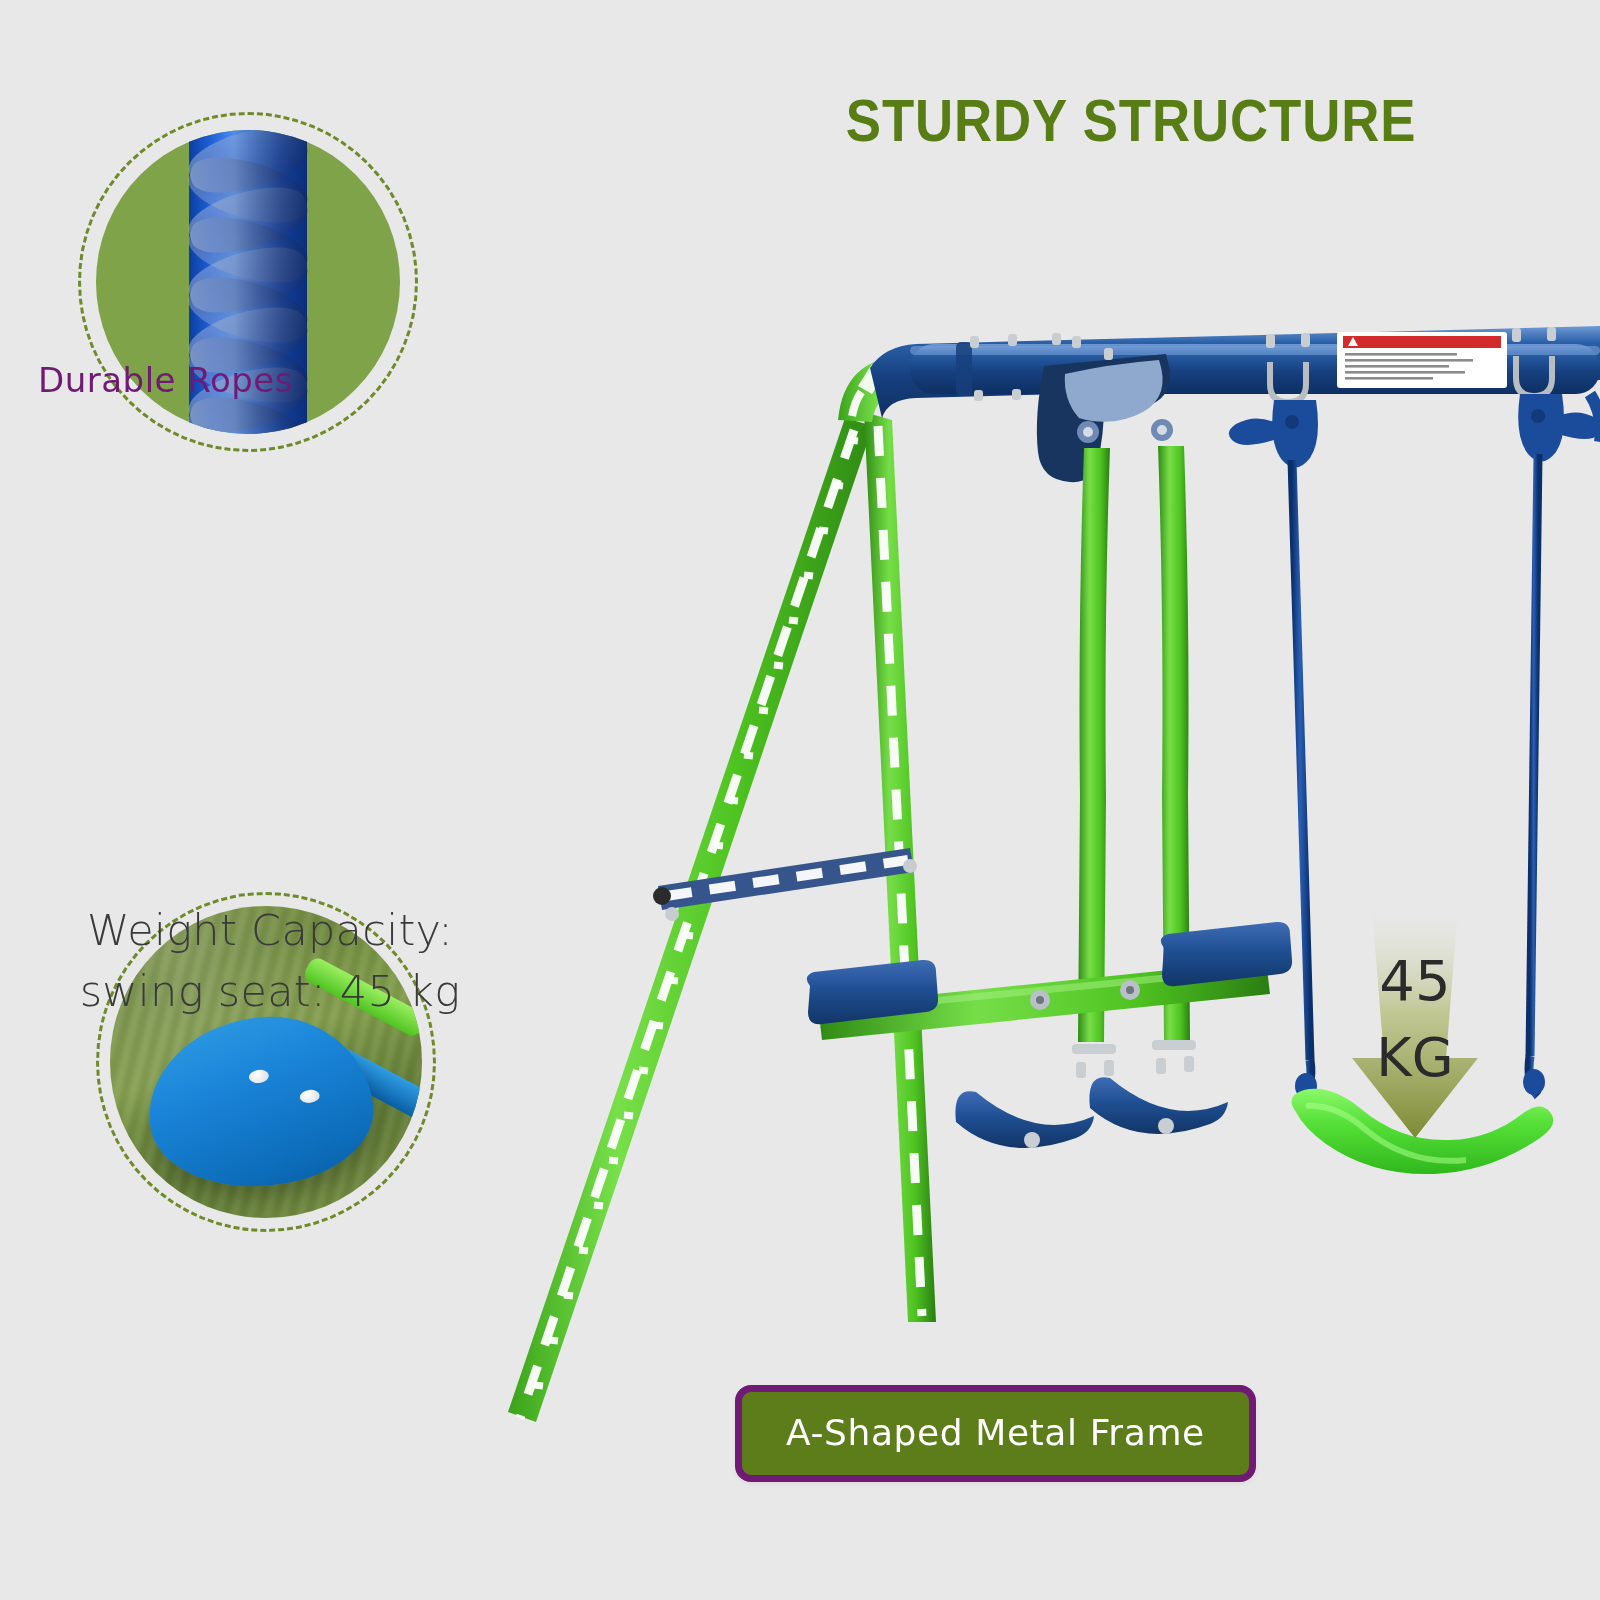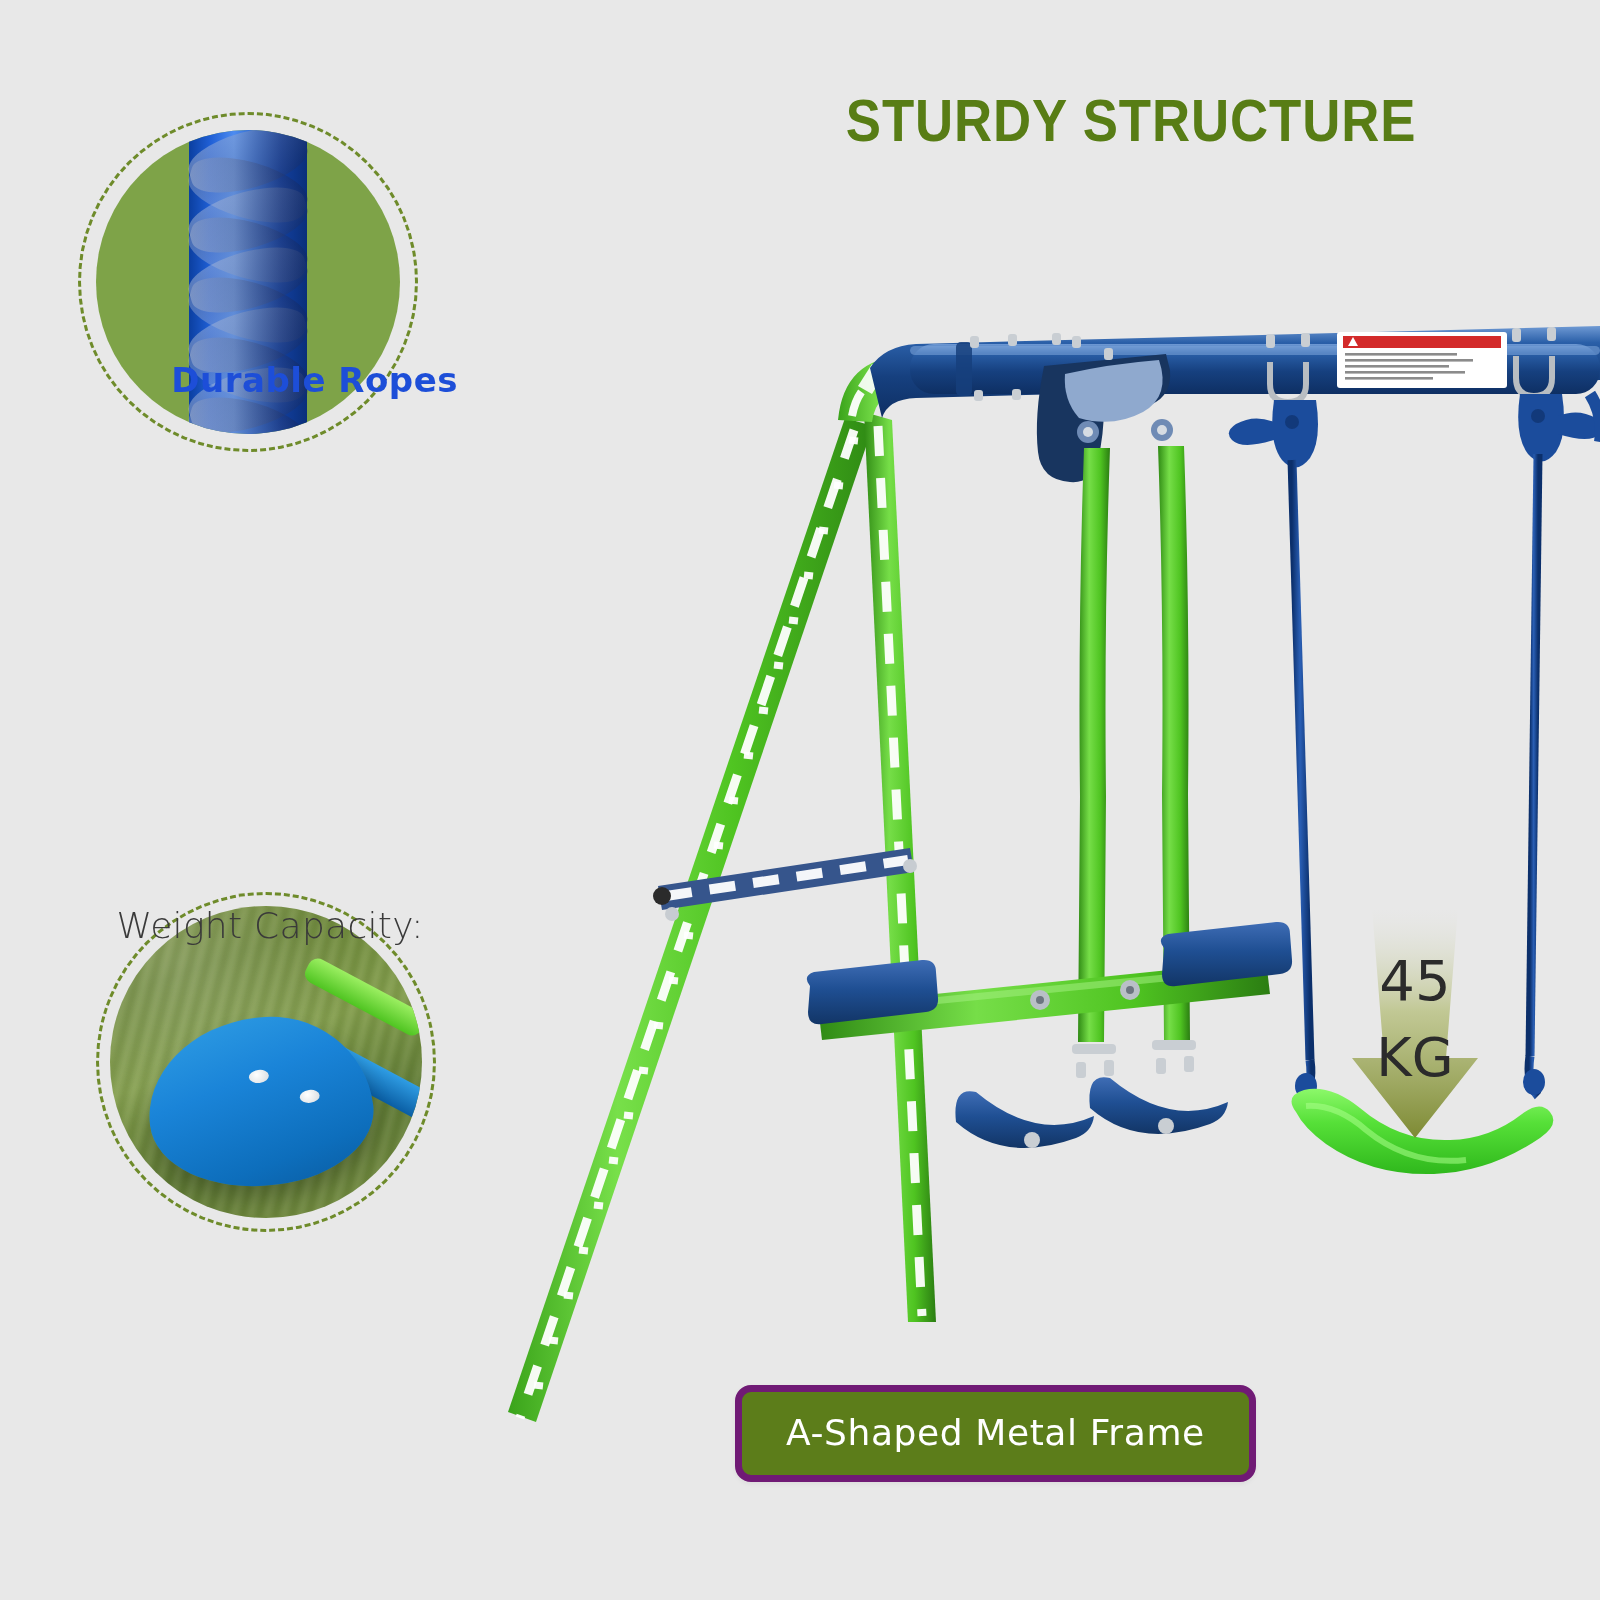--- a/index.html
+++ b/index.html
@@ -38,24 +38,24 @@
     border: 3px dashed #6E8B2A;
   }
   .circ-img {
     position: absolute;
     border-radius: 50%;
     overflow: hidden;
   }
   .caption {
     position: absolute;
     width: 100%;
-    text-align: right;
-    color: #1d4ed8;
+    text-align: left;
+    color: #701a75;
     font-family: "DejaVu Sans", sans-serif;
-    font-weight: 700;
+    font-weight: 400;
     letter-spacing: 0.5px;
     white-space: nowrap;
   }
 
   
   #c1 { left: 78px; top: 112px; width: 340px; height: 340px; }
   #c1 .circ-img { left: 18px; top: 18px; width: 304px; height: 304px; background: #7ea348; }
   #c1cap { left: 38px; top: 360px; width: 420px; font-size: 34px; }
 
   
@@ -86,21 +86,21 @@
       background: radial-gradient(circle at 40% 35%,#ffffff,#d4d9dd); }
   .seat-tube { position:absolute; background: linear-gradient(180deg,#9cef62,#4fc421); border-radius:10px; }
   .seat-tube2 { position:absolute; background: linear-gradient(180deg,#2f9de4,#0a5ea4); border-radius:10px; }
   #c3cap { left: 28px; top: 1438px; width: 440px; font-size: 34px; }
 
   
   #weight-block {
     position: absolute; left: 60px; top: 900px; width: 420px;
     text-align: center; color: #3a3a3a;
     font-family: "DejaVu Sans", sans-serif; font-weight: 300;
-    font-size: 36px; line-height: 1.42; letter-spacing: .3px;
+    font-size: 43px; line-height: 1.42; letter-spacing: .3px;
   }
 
   
   #product { position: absolute; left: 440px; top: 300px; width: 1160px; height: 1160px; }
 
   
   #frame-badge {
     position: absolute; left: 735px; top: 1385px;
     padding: 20px 44px 22px;
     background: #5C7D1A;
@@ -149,20 +149,21 @@
       <div class="seat-blob">
         <div class="seat-bolt" style="left:104px;top:52px;"></div>
         <div class="seat-bolt" style="left:152px;top:78px;"></div>
       </div>
     </div>
     <div class="circ-dash"></div>
   </div>
 
   <div id="weight-block">
     <div>Weight Capacity:</div>
+    <div>swing seat: 45 kg</div>
   </div>
 
 
   <svg id="product" viewBox="0 0 1160 1160">
     <defs>
       <linearGradient id="beamG" x1="0" y1="0" x2="0" y2="1">
         <stop offset="0%" stop-color="#6f9ad4"></stop>
         <stop offset="18%" stop-color="#2a5fa8"></stop>
         <stop offset="55%" stop-color="#16407f"></stop>
         <stop offset="100%" stop-color="#0e2f63"></stop>

